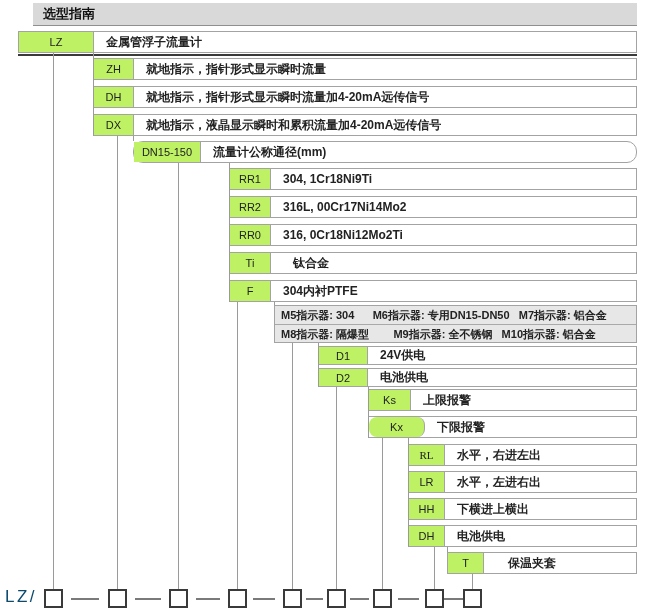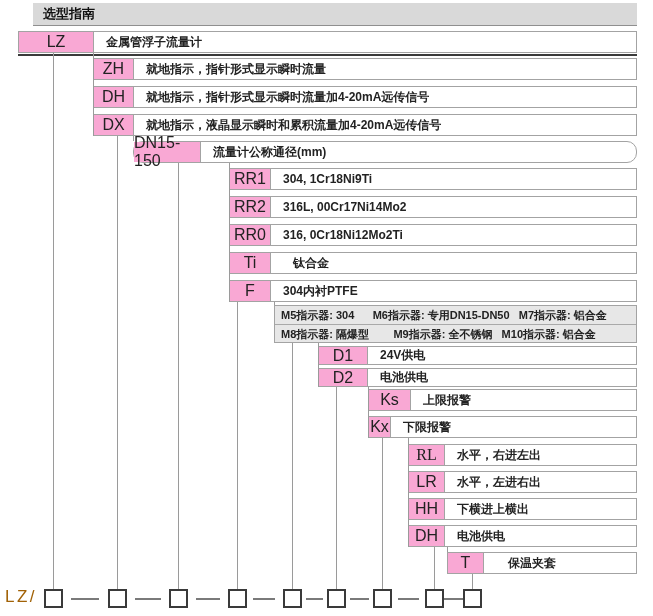--- a/index.html
+++ b/index.html
@@ -12,23 +12,23 @@
     position:absolute;left:33px;top:3px;width:604px;height:23px;
     background:#d9d9d9;border-bottom:1px solid #8f8f8f;
     font-size:13px;font-weight:bold;line-height:22px;padding-left:10px;color:#111;
   }
   .row{
     position:absolute;display:flex;height:22px;
     border:1px solid #a3a3a3;background:#fff;
   }
   .row.h19{height:19px;}
   .code{
-    background:#f9a8d4;border-right:1px solid #a3a3a3;
+    background:#bef264;border-right:1px solid #a3a3a3;
     display:flex;align-items:center;justify-content:center;
-    font-size:16px;color:#222;flex:0 0 auto;
+    font-size:11px;color:#222;flex:0 0 auto;
   }
   .desc{
     flex:1 1 auto;display:flex;align-items:center;padding-left:12px;
     font-size:12px;font-weight:600;color:#222;white-space:nowrap;overflow:hidden;
   }
   .mblock{
     position:absolute;left:274px;top:305px;width:363px;height:38px;
     background:#e7e7e7;border:1px solid #a3a3a3;
   }
   .mline{
@@ -38,21 +38,21 @@
   .mline + .mline{border-top:1px solid #a9a9a9;}
   .vline{position:absolute;width:1px;background:#9a9a9a;}
   .strong-hline{position:absolute;left:18px;top:54px;width:619px;height:2px;background:#3a3a3a;}
   .cbox{
     position:absolute;top:589px;width:19px;height:19px;
     border:2px solid #3a3a3a;background:#fff;
   }
   .hdash{position:absolute;top:598px;height:2px;background:#7a7a7a;}
   .prefix{
     position:absolute;left:5px;top:587px;font-size:17px;font-weight:500;
-    letter-spacing:2.5px;color:#a16207;
+    letter-spacing:2.5px;color:#0c4a6e;
   }
 </style>
 </head>
 <body>
 
 <div id="stage">
 
   <div class="hdr">选型指南</div>
 
   <div class="row" style="left:18px;top:31px;width:619px;">
@@ -112,21 +112,21 @@
   <div class="row h19" style="left:318px;top:368px;width:319px;">
     <div class="code" style="width:49px;">D2</div>
     <div class="desc">电池供电</div>
   </div>
 
   <div class="row" style="left:368px;top:389px;width:269px;">
     <div class="code" style="width:42px;">Ks</div>
     <div class="desc">上限报警</div>
   </div>
   <div class="row" style="left:368px;top:416px;width:269px;">
-    <div class="code" style="width:22px;">Kx</div>
+    <div class="code" style="width:56px;border-radius:8px;">Kx</div>
     <div class="desc">下限报警</div>
   </div>
 
   <div class="row" style="left:408px;top:444px;width:229px;">
     <div class="code" style="width:36px;font-family:Liberation Serif, serif;">RL</div>
     <div class="desc">水平，右进左出</div>
   </div>
   <div class="row" style="left:408px;top:498px;width:229px;">
     <div class="code" style="width:36px;">HH</div>
     <div class="desc">下横进上横出</div>

